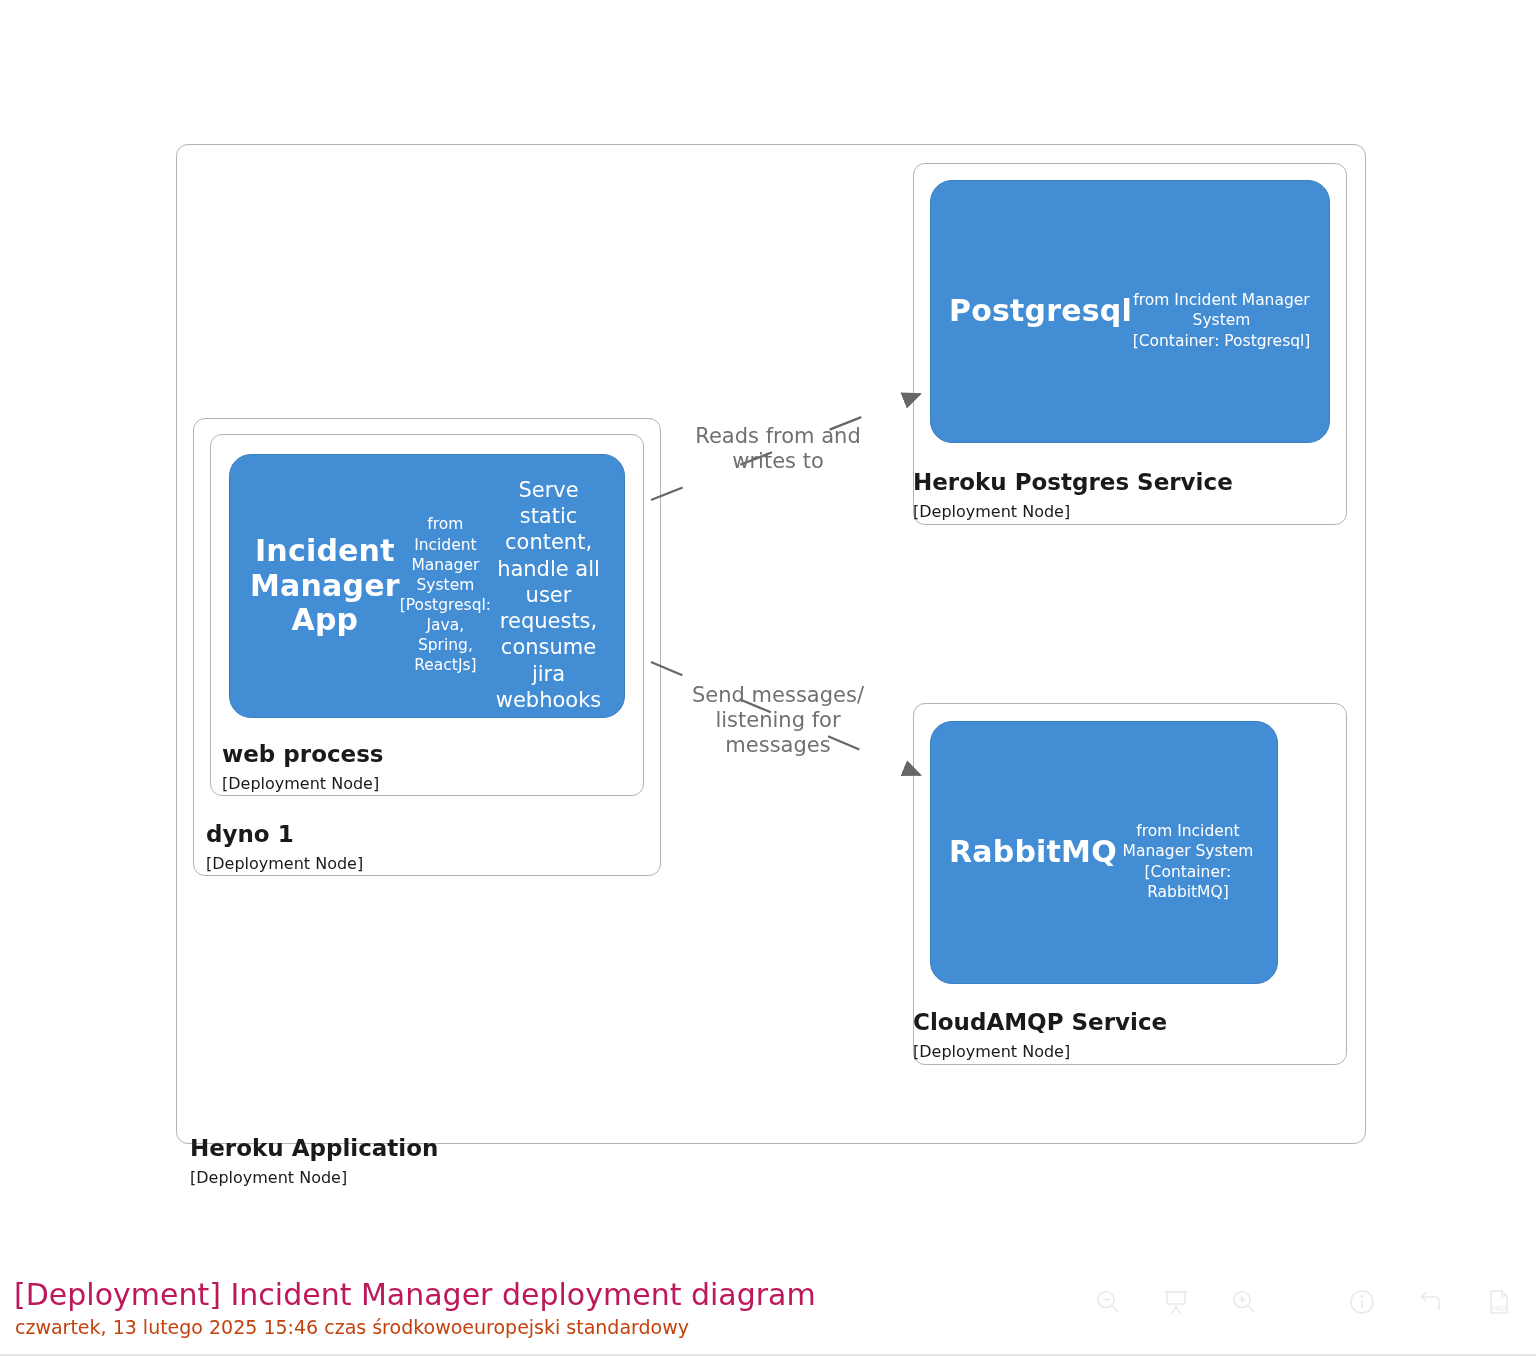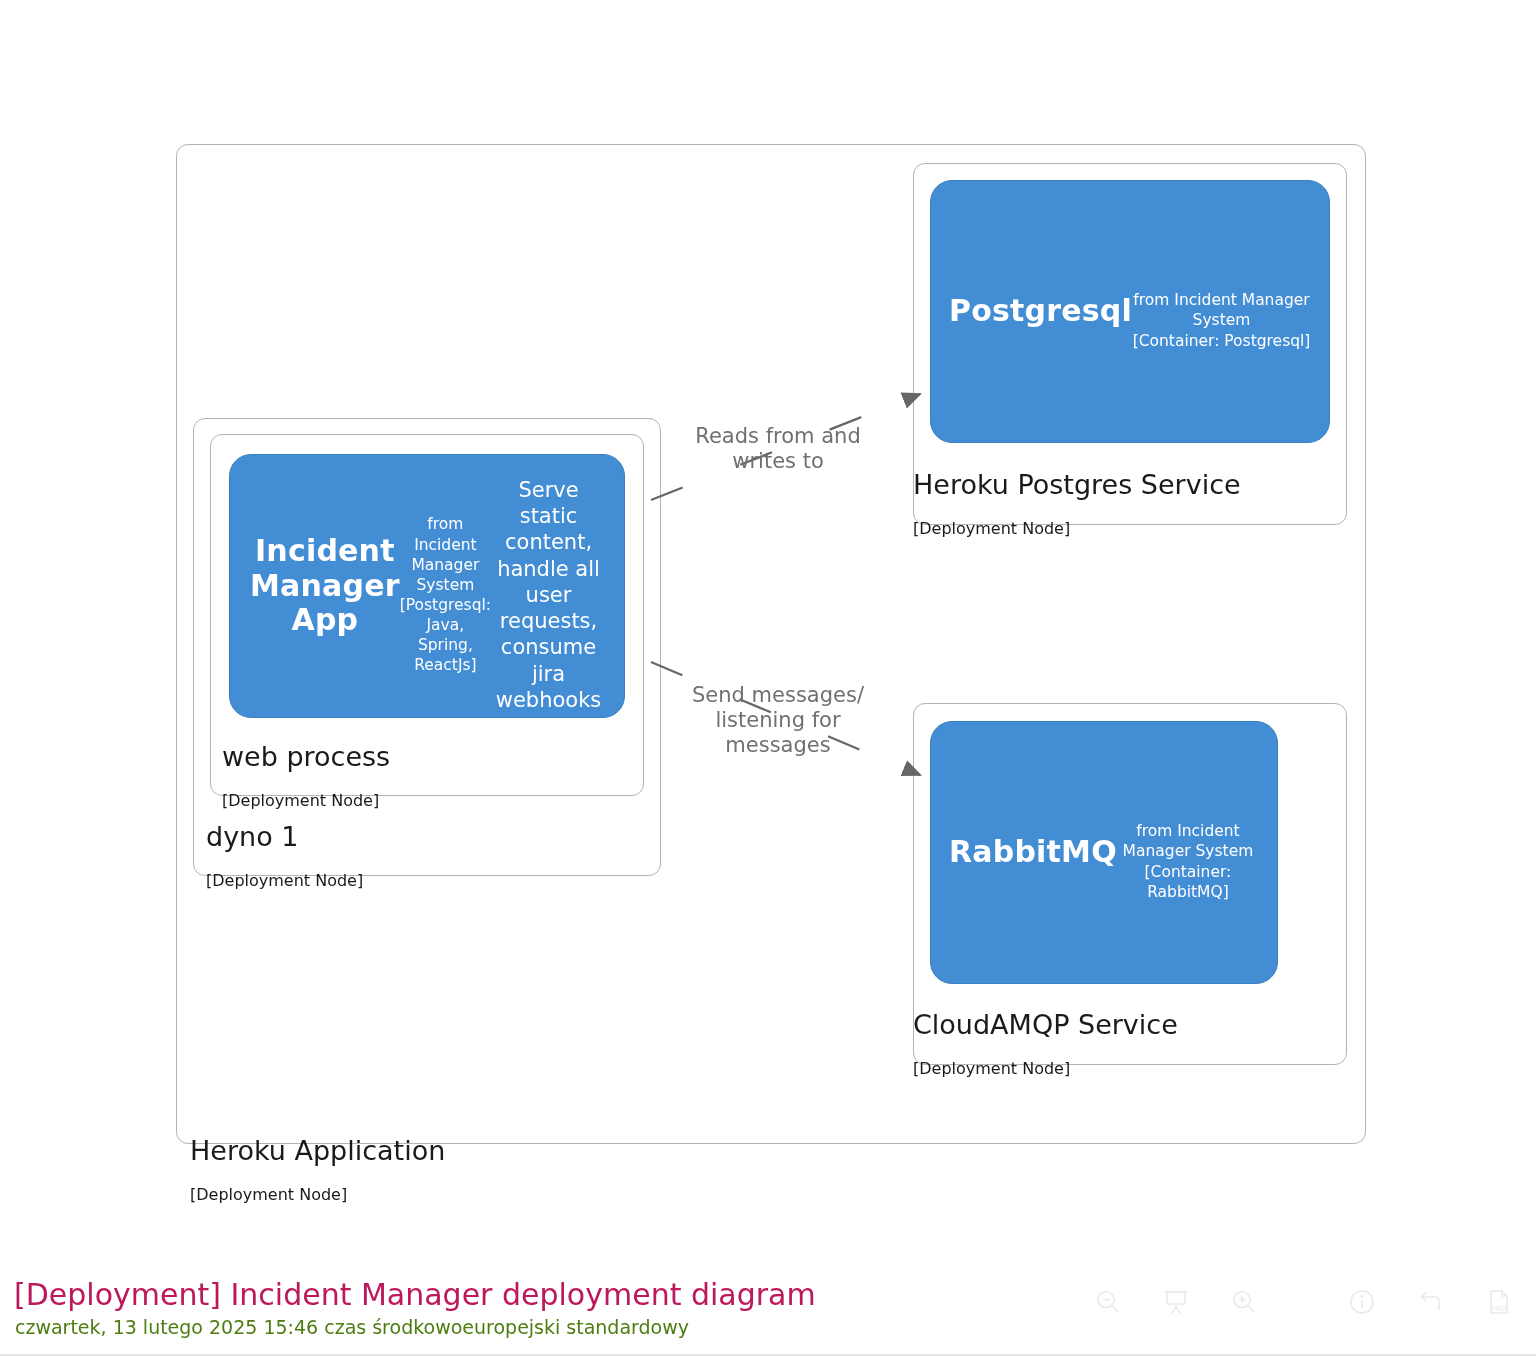--- a/index.html
+++ b/index.html
@@ -32,31 +32,31 @@
   }
 
   .node-label {
     position: absolute;
     left: 16px;
     color: #000000;
     line-height: 1.1;
   }
   .node-label .nl-title {
     display: block;
-    font-size: 27px;
-    font-weight: 400;
+    font-size: 23px;
+    font-weight: 700;
     color: #1a1a1a;
     white-space: nowrap;
   }
   .node-label .nl-sub {
     display: block;
     font-size: 16px;
     font-weight: 400;
     color: #1a1a1a;
-    margin-top: 20px;
+    margin-top: 8px;
     white-space: nowrap;
   }
 
   
   .container-box {
     position: absolute;
     box-sizing: border-box;
     background: #438dd5;
     border: 1px solid #3c7fc0;
     border-radius: 22px;
@@ -119,21 +119,21 @@
     top: 27px;
     font-size: 30px;
     color: #be185d;
     white-space: nowrap;
   }
   #footer-subtitle {
     position: absolute;
     left: 15px;
     top: 66px;
     font-size: 19px;
-    color: #4d7c0f;
+    color: #c2410c;
     white-space: nowrap;
   }
   #footer-toolbar {
     position: absolute;
     right: 16px;
     top: 30px;
     display: flex;
     align-items: center;
     gap: 24px;
   }

